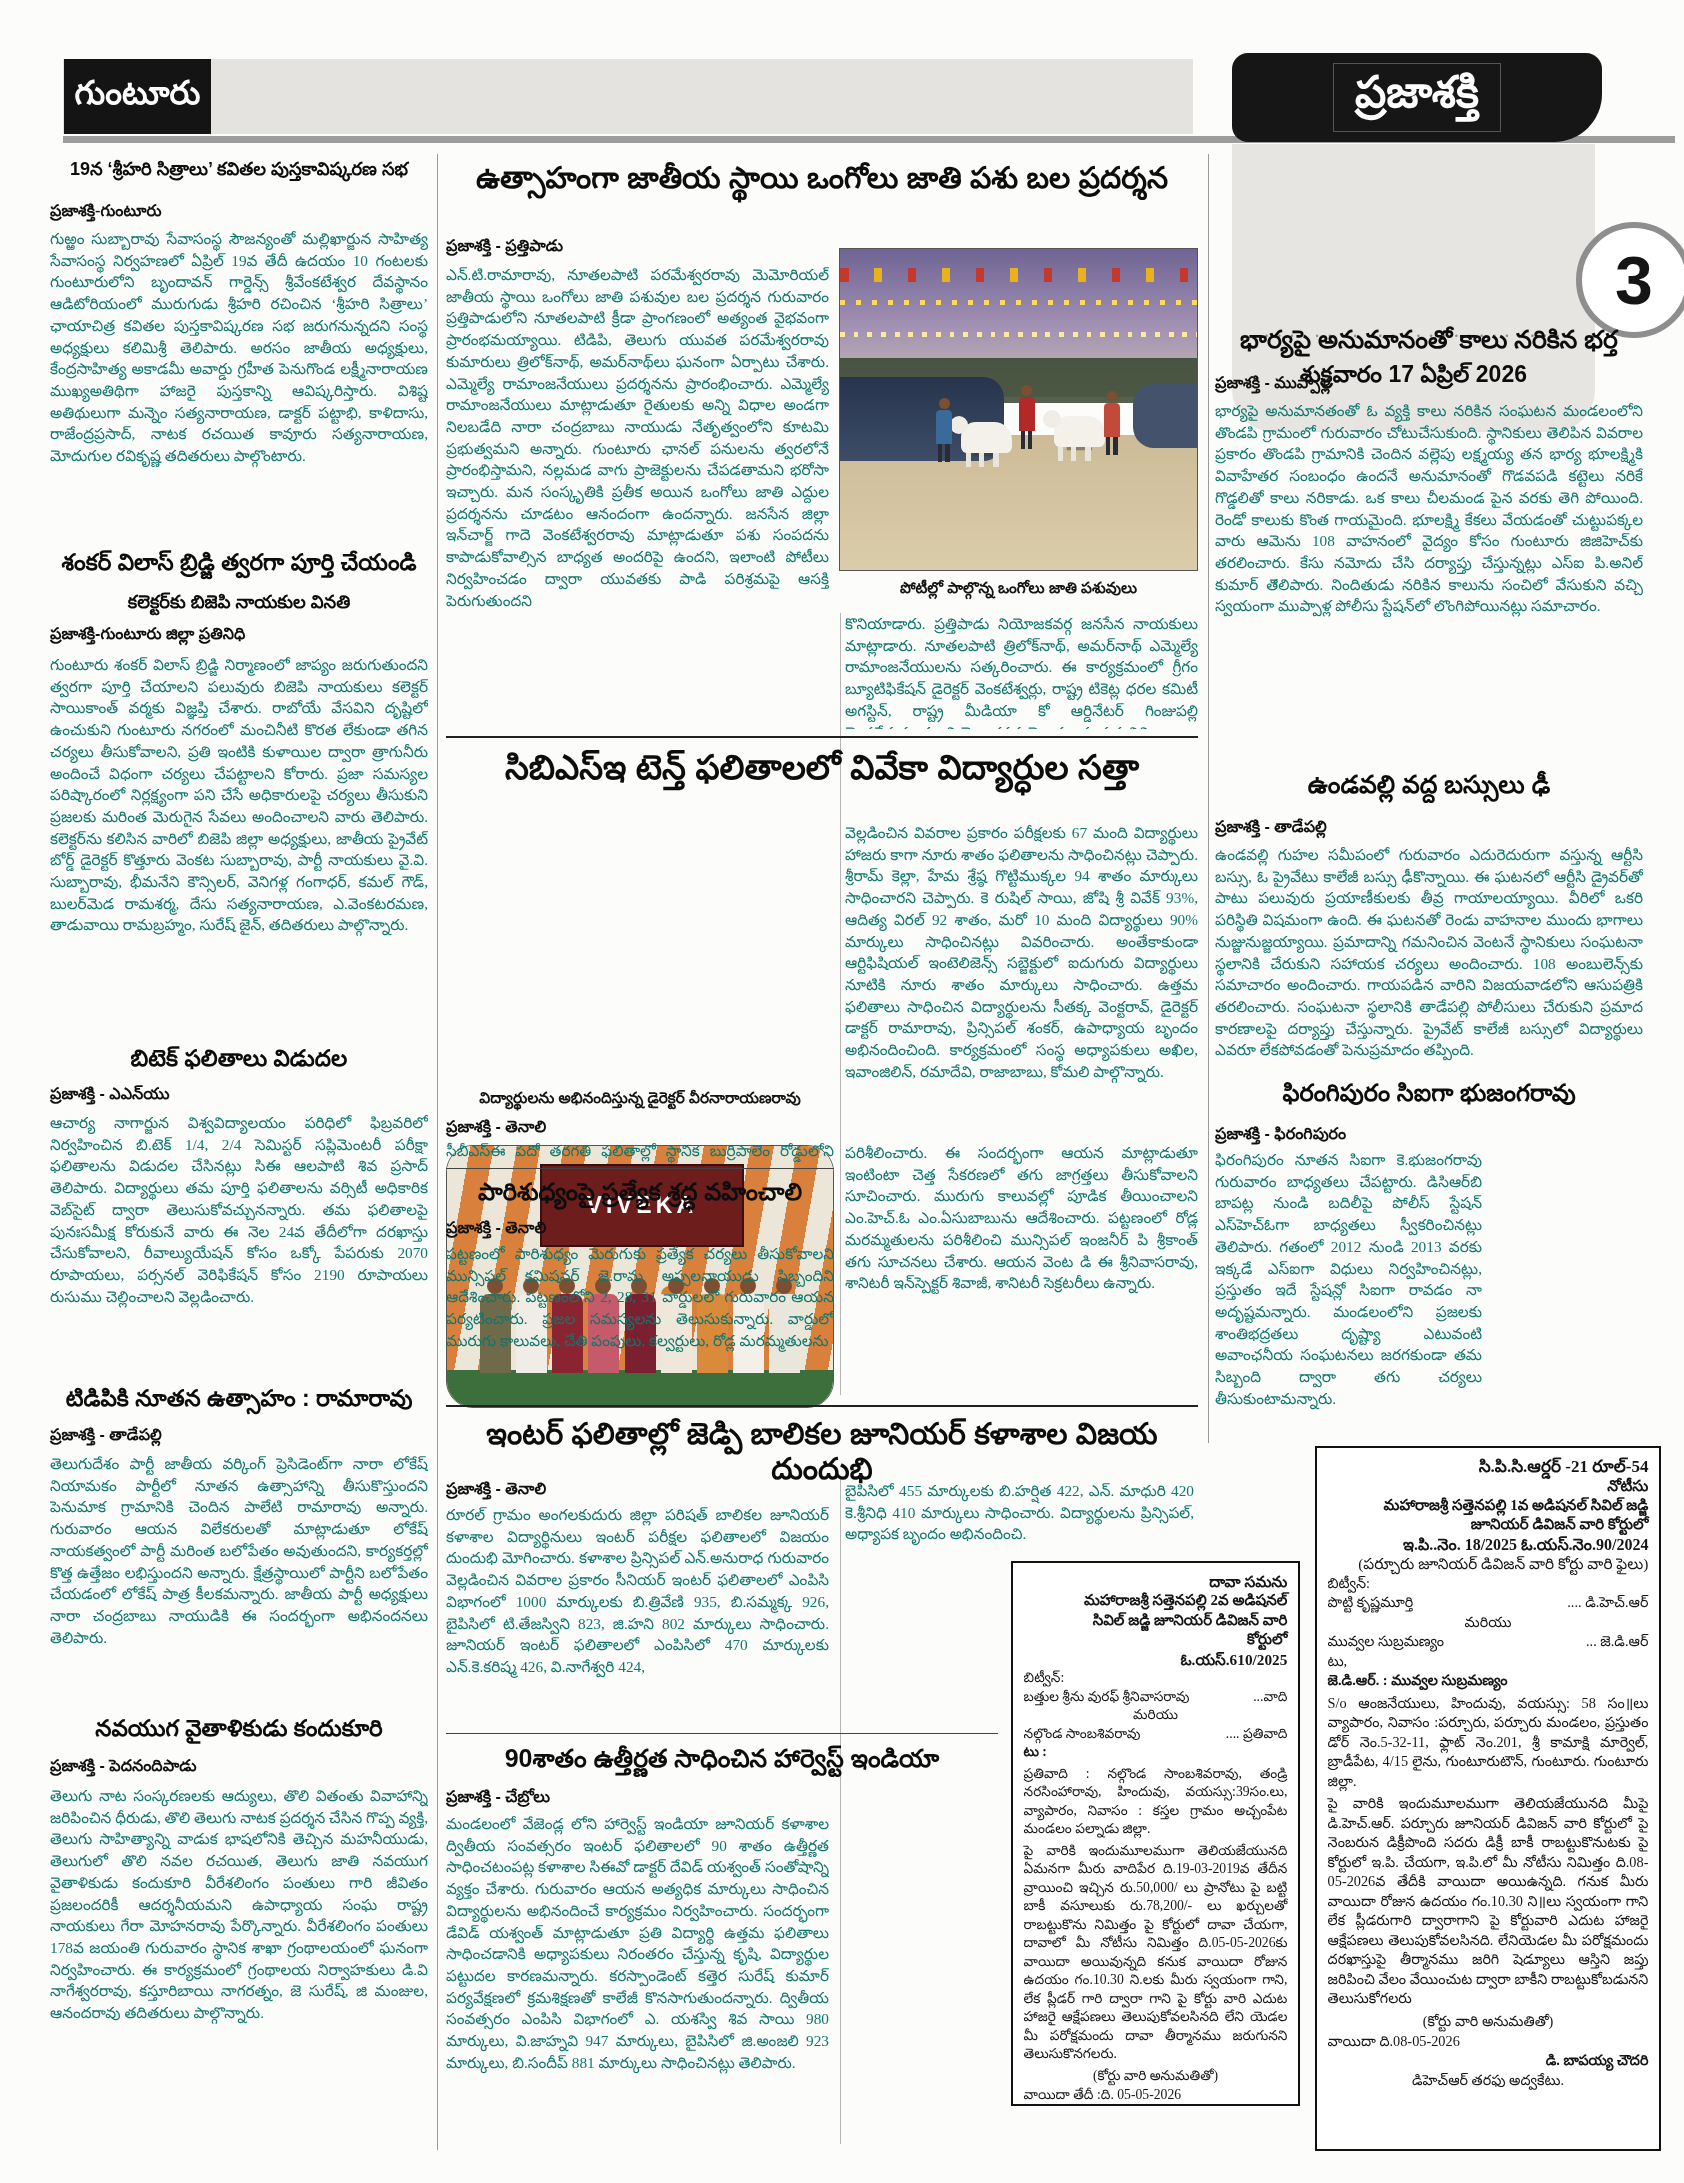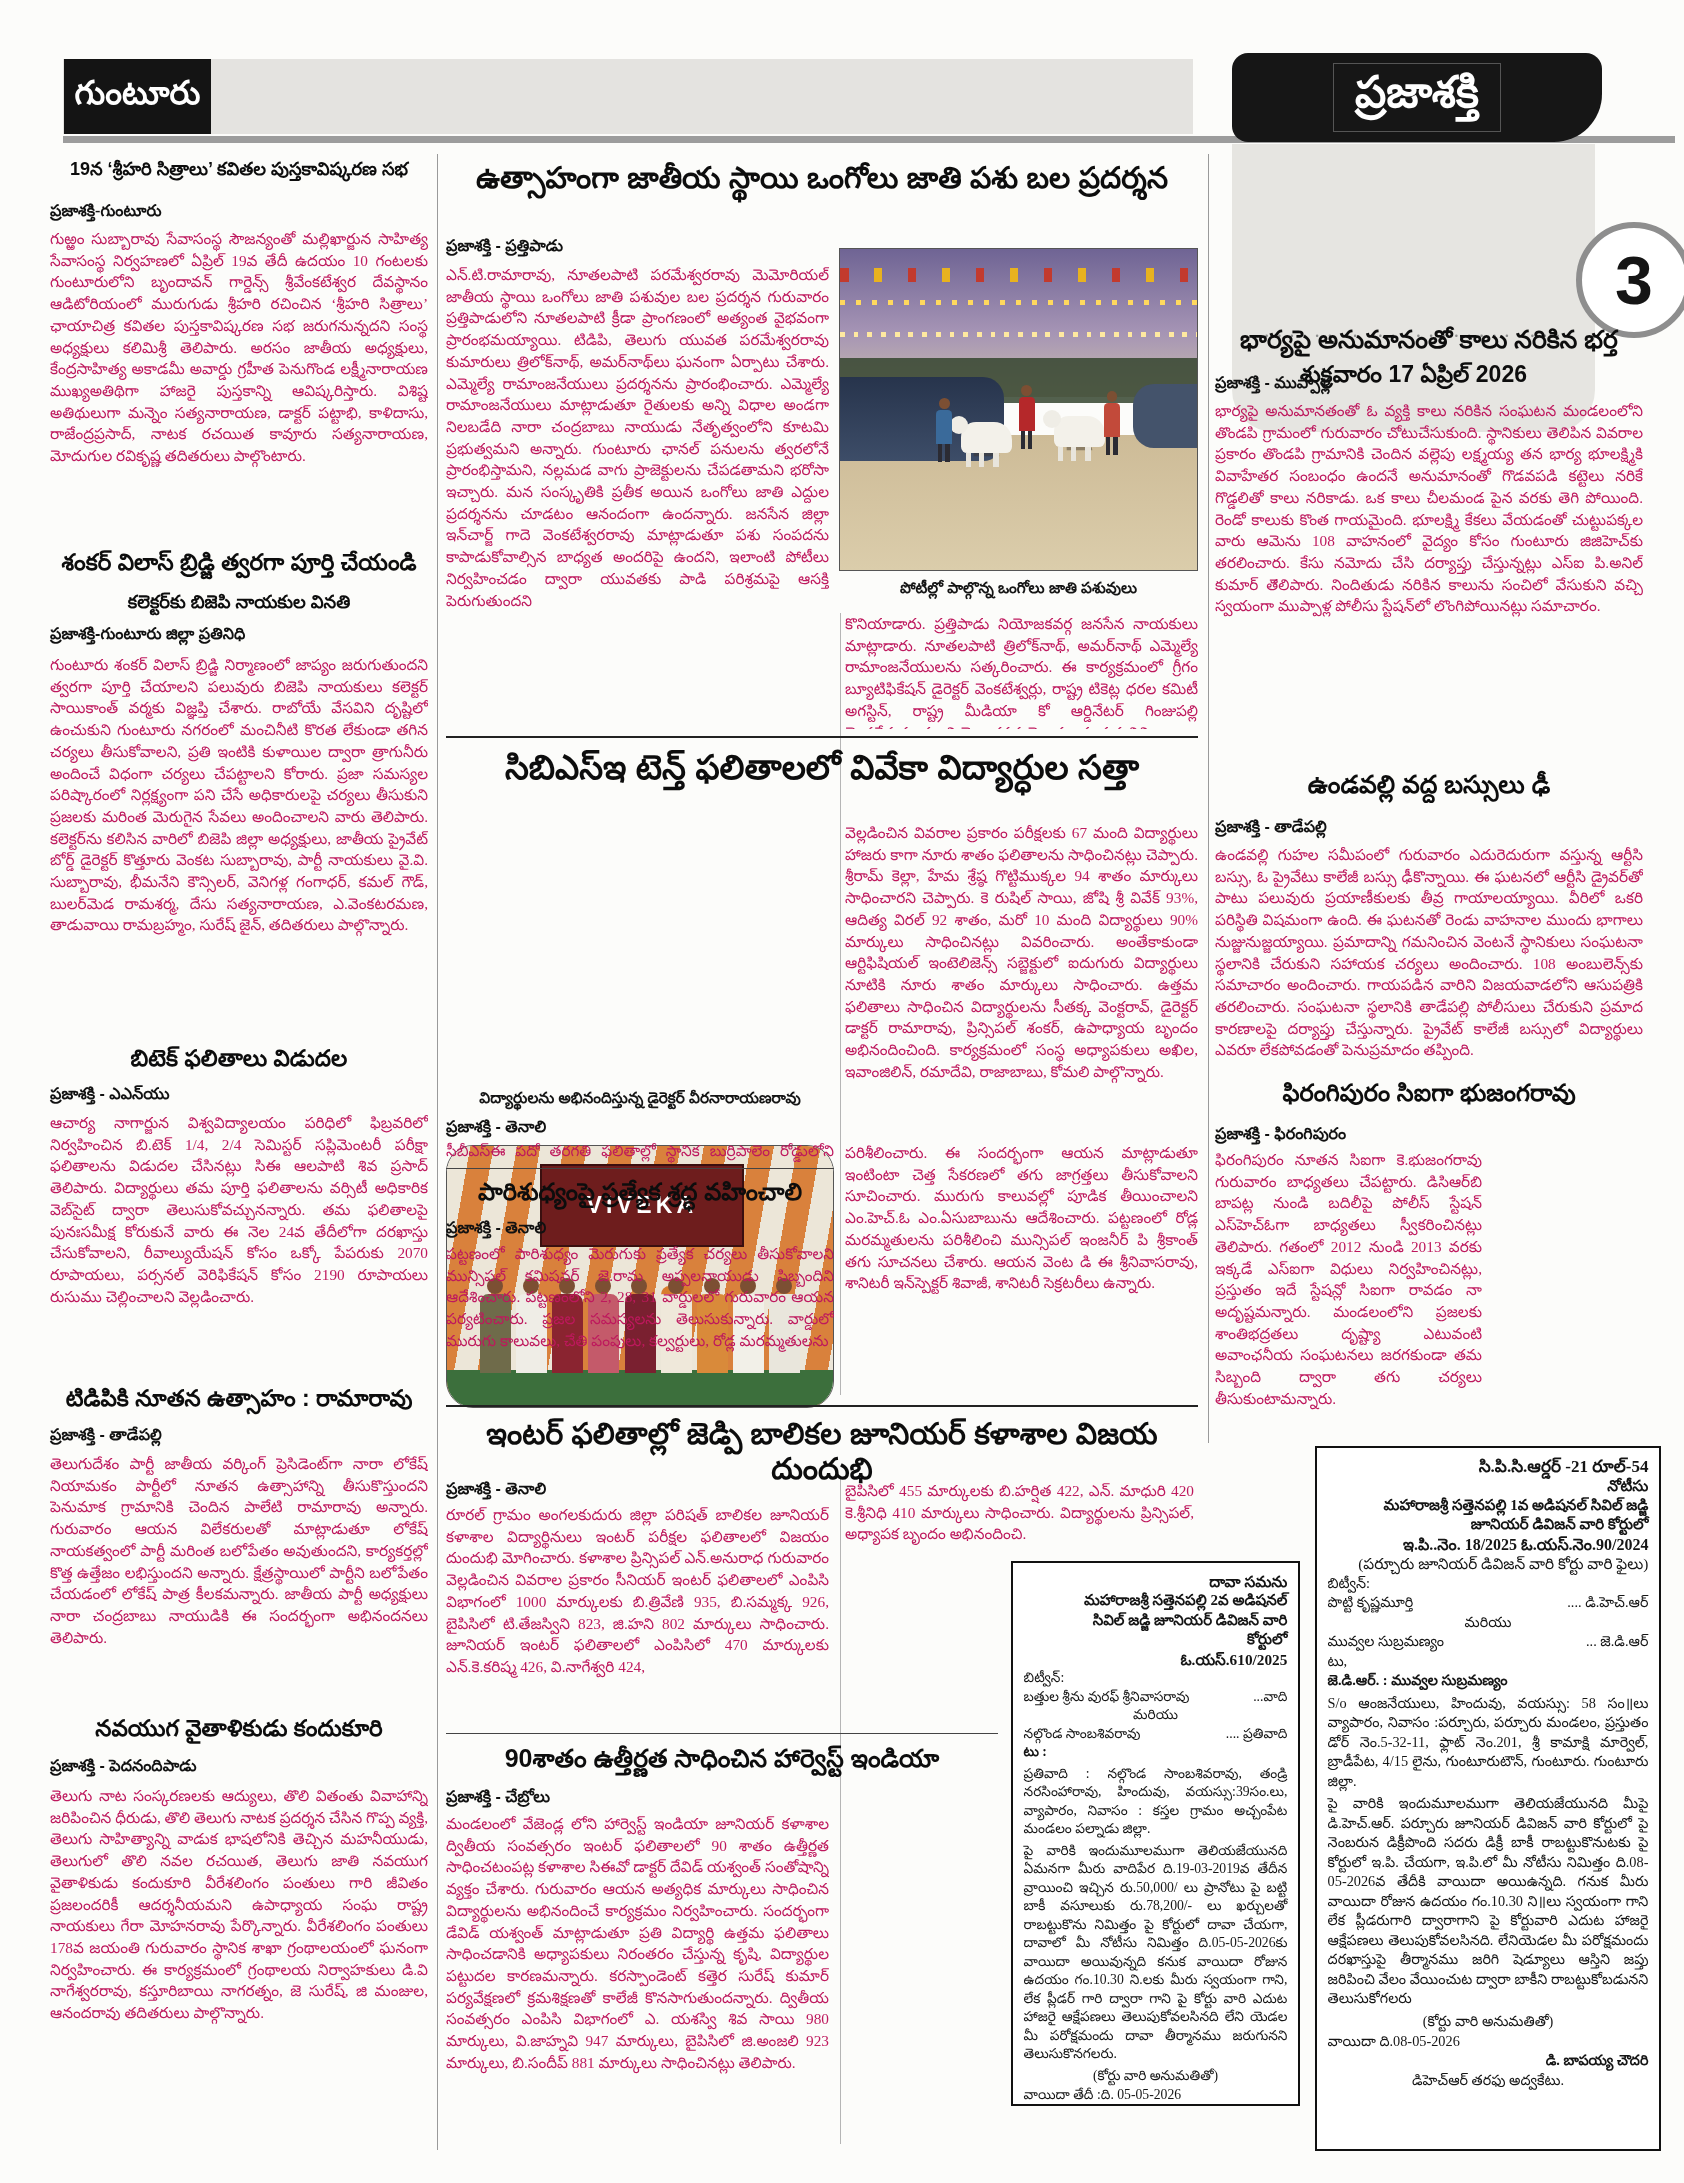--- a/index.html
+++ b/index.html
@@ -1,21 +1,21 @@
 <!DOCTYPE html>
 <html style="font-size:8.5px"><head>
 <meta charset="utf-8">
 <style>
   html,body{margin:0;padding:0;background:#888;}
   .page{position:relative;width:1684px;height:2183px;background:#fcfcfa;overflow:hidden;
         font-family:"Liberation Serif",serif;color:#151515;}
   .abs{position:absolute;}
   .headline{font-family:"Liberation Sans",sans-serif;font-weight:bold;text-align:center;color:#0d0d0d;line-height:1.15;}
   .byline{font-family:"Liberation Sans",sans-serif;font-weight:bold;font-size:16px;color:#111;}
-  .body-text{font-size:15.3px;line-height:21.7px;text-align:justify;overflow:hidden;color:#be185d;}
+  .body-text{font-size:15.3px;line-height:21.7px;text-align:justify;overflow:hidden;color:#0f766e;}
   .body-text::first-line{text-indent:21px;}
   .caption{font-family:"Liberation Sans",sans-serif;font-weight:bold;font-size:15.3px;text-align:center;overflow:hidden;}
   .vrule{background:#9a9a9a;width:1.6px;}
   .hrule{background:#333;height:1.6px;}
   .noticebox{border:2.6px solid #111;background:#fff;padding:8.5px 10.6px;box-sizing:border-box;
              font-size:13.7px;line-height:18.5px;overflow:hidden;}
   .noticebox .nb-title{font-weight:bold;text-align:right;font-size:15.3px;line-height:19.5px;}
   .noticebox .nb-row{display:flex;justify-content:space-between;}
   .noticebox p{margin:3.2px 0;text-align:justify;}
   .photo{overflow:hidden;position:relative;border:1.1px solid #555;box-sizing:border-box;}

